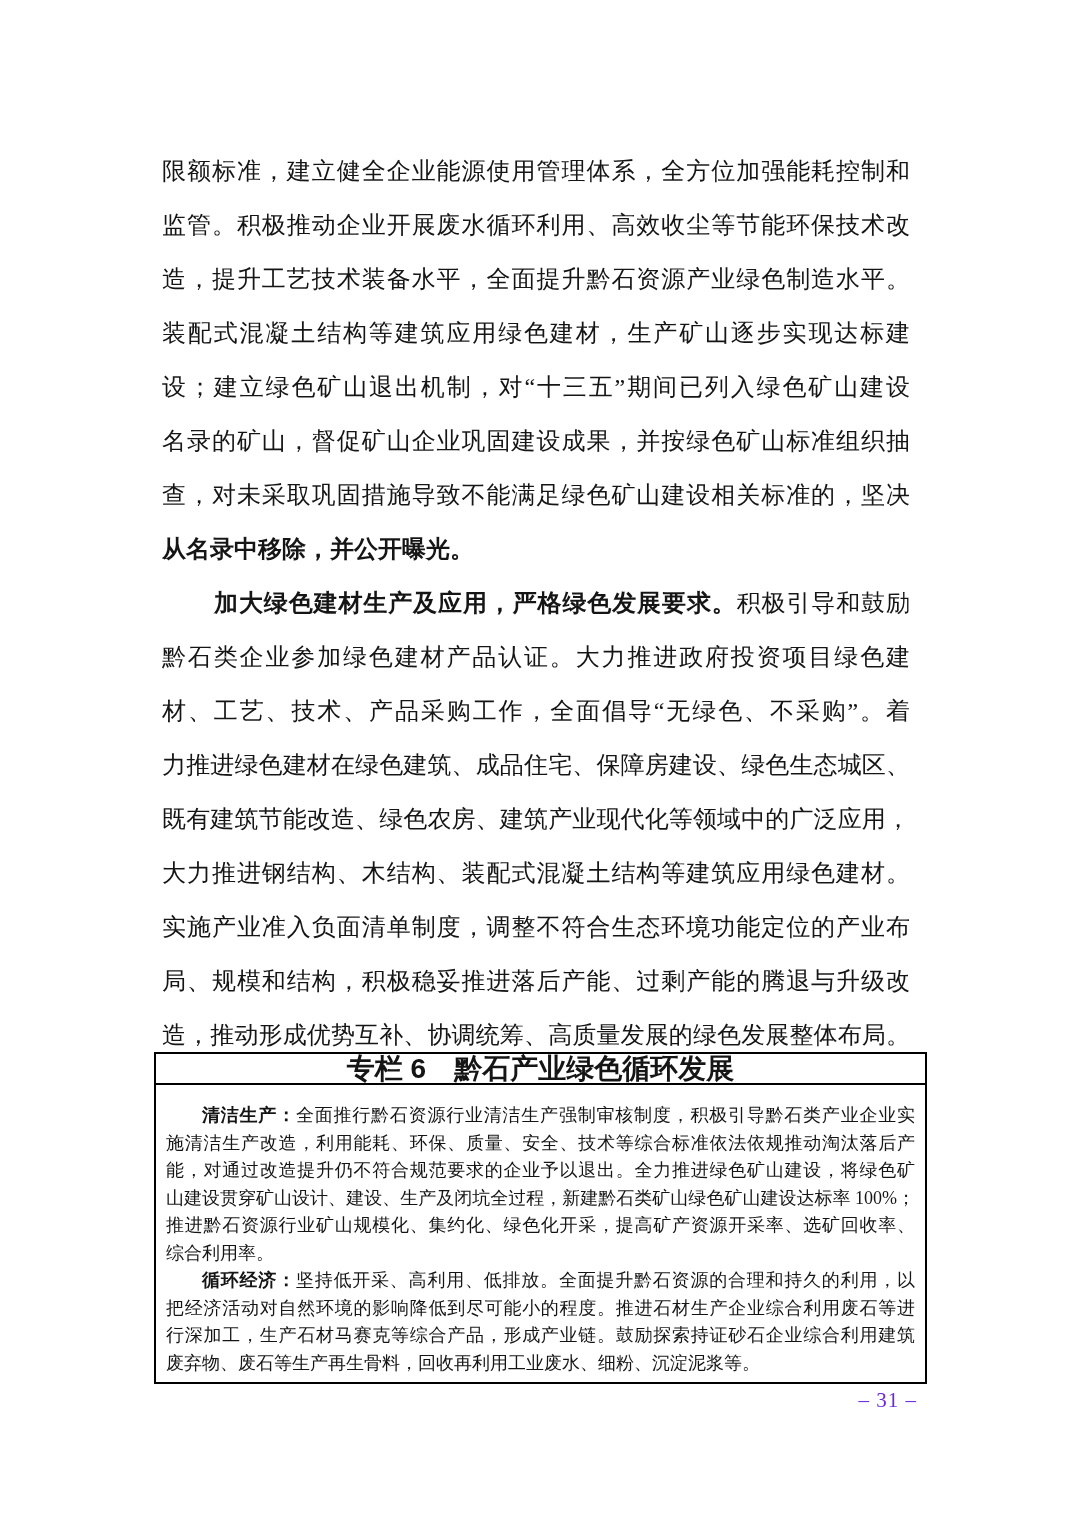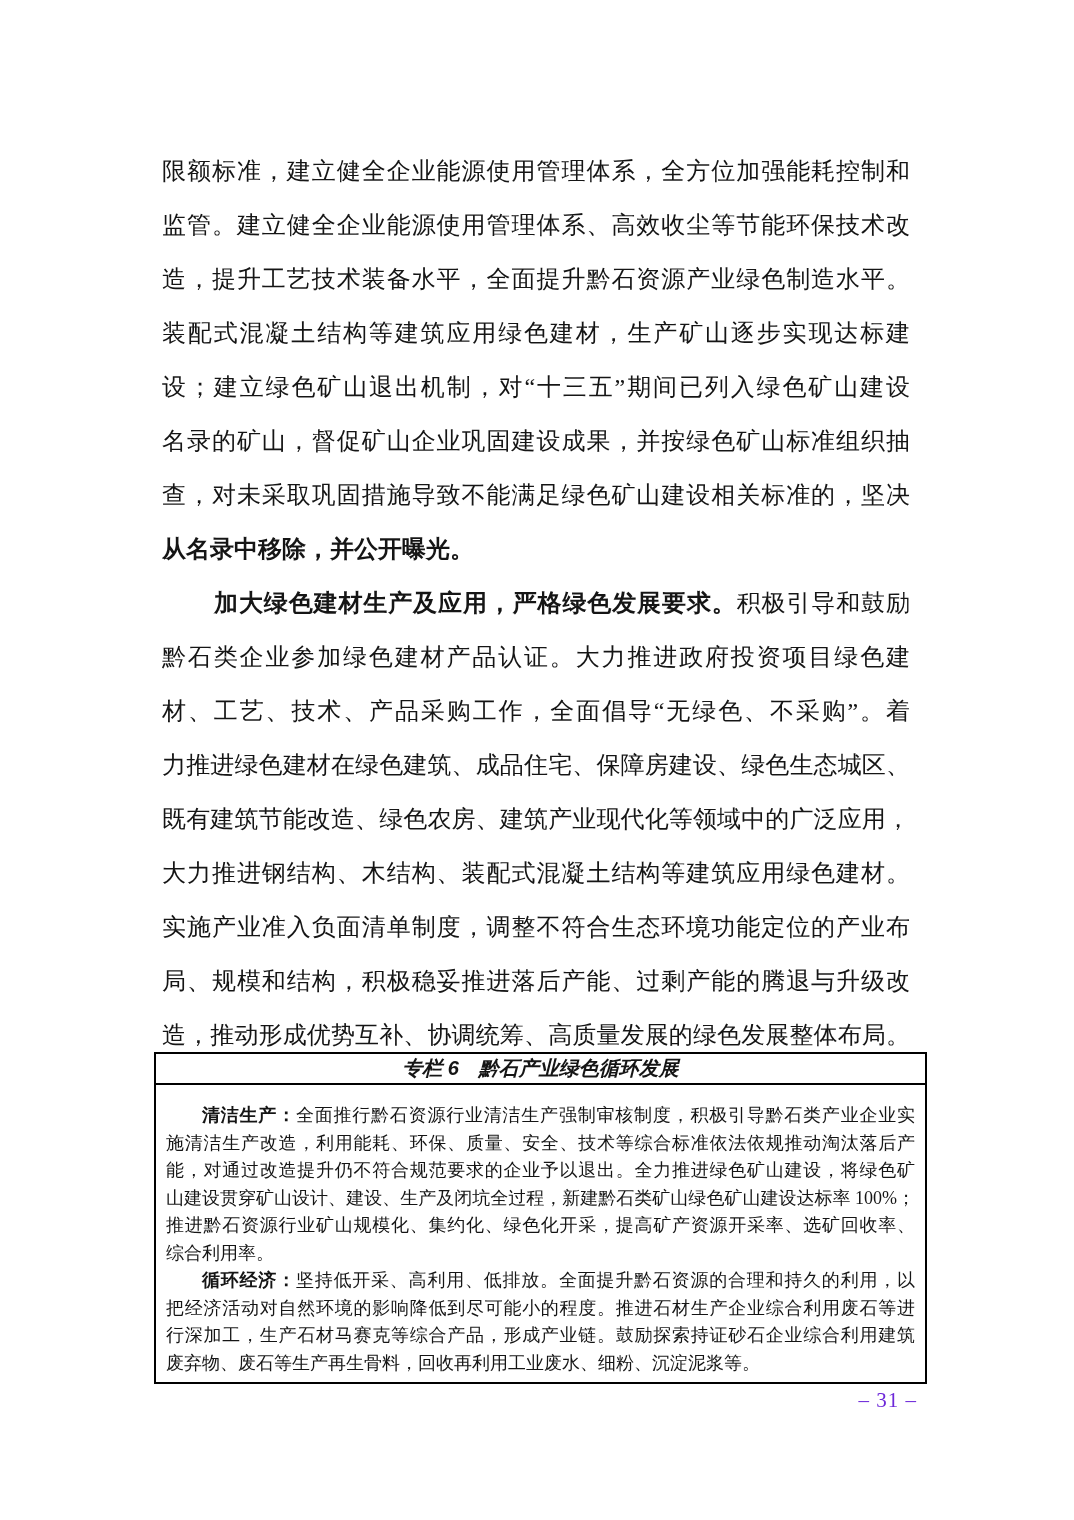--- a/index.html
+++ b/index.html
@@ -39,23 +39,22 @@
     border:2px solid #000;
     box-sizing:border-box;
     background:#ffffff;
   }
   .panel-title{
     height:29px;line-height:29px;
     text-align:center;
     text-align-last:center;
     font-family:"Liberation Sans","DejaVu Sans",sans-serif;
     font-weight:bold;
-    font-size:20px;
+    font-size:28px;
     border-bottom:2px solid #000;
-    font-style:italic;
   }
   .panel-body{
     padding:17px 10px 5px 10px;
   }
   .p-line{
     height:27.5px;line-height:27.5px;
     font-size:18px;
     text-align:justify;
     text-align-last:justify;
     overflow:hidden;
@@ -74,21 +73,21 @@
     color:#6d28d9;
   }
 </style>
 </head>
 <body>
 
 <div class="page">
 
   <div class="main-text">
     <div class="line">限额标准，建立健全企业能源使用管理体系，全方位加强能耗控制和</div>
-    <div class="line">监管。建立健全企业能源使用管理体系、高效收尘等节能环保技术改</div>
+    <div class="line">监管。积极推动企业开展废水循环利用、高效收尘等节能环保技术改</div>
     <div class="line">造，提升工艺技术装备水平，全面提升黔石资源产业绿色制造水平。</div>
     <div class="line">装配式混凝土结构等建筑应用绿色建材，生产矿山逐步实现达标建</div>
     <div class="line">设；建立绿色矿山退出机制，对“十三五”期间已列入绿色矿山建设</div>
     <div class="line">名录的矿山，督促矿山企业巩固建设成果，并按绿色矿山标准组织抽</div>
     <div class="line">查，对未采取巩固措施导致不能满足绿色矿山建设相关标准的，坚决</div>
     <div class="line no-just">从名录中移除，并公开曝光。</div>
 
     <div class="line indent"><span class="para-heading">加大绿色建材生产及应用，严格绿色发展要求。</span><span>积极引导和鼓励</span></div>
     <div class="line">黔石类企业参加绿色建材产品认证。大力推进政府投资项目绿色建</div>
     <div class="line">材、工艺、技术、产品采购工作，全面倡导“无绿色、不采购”。着</div>

